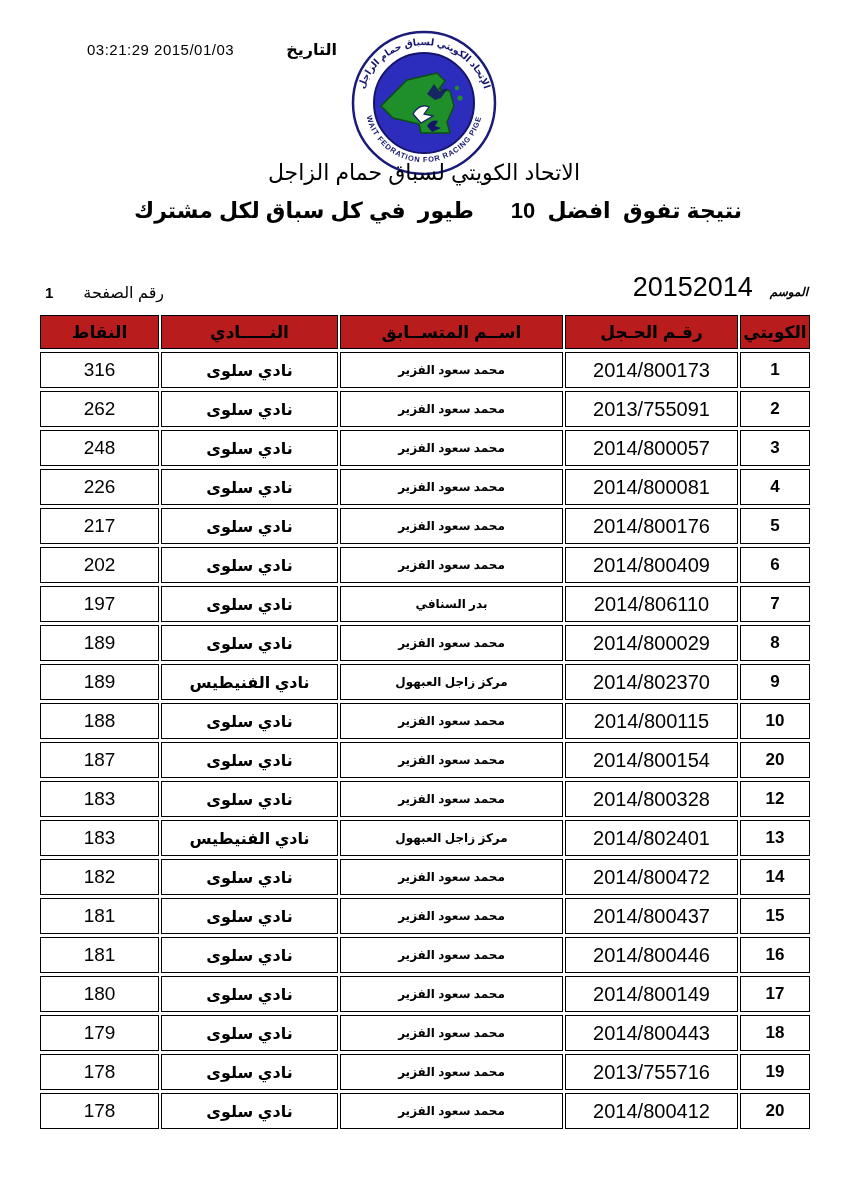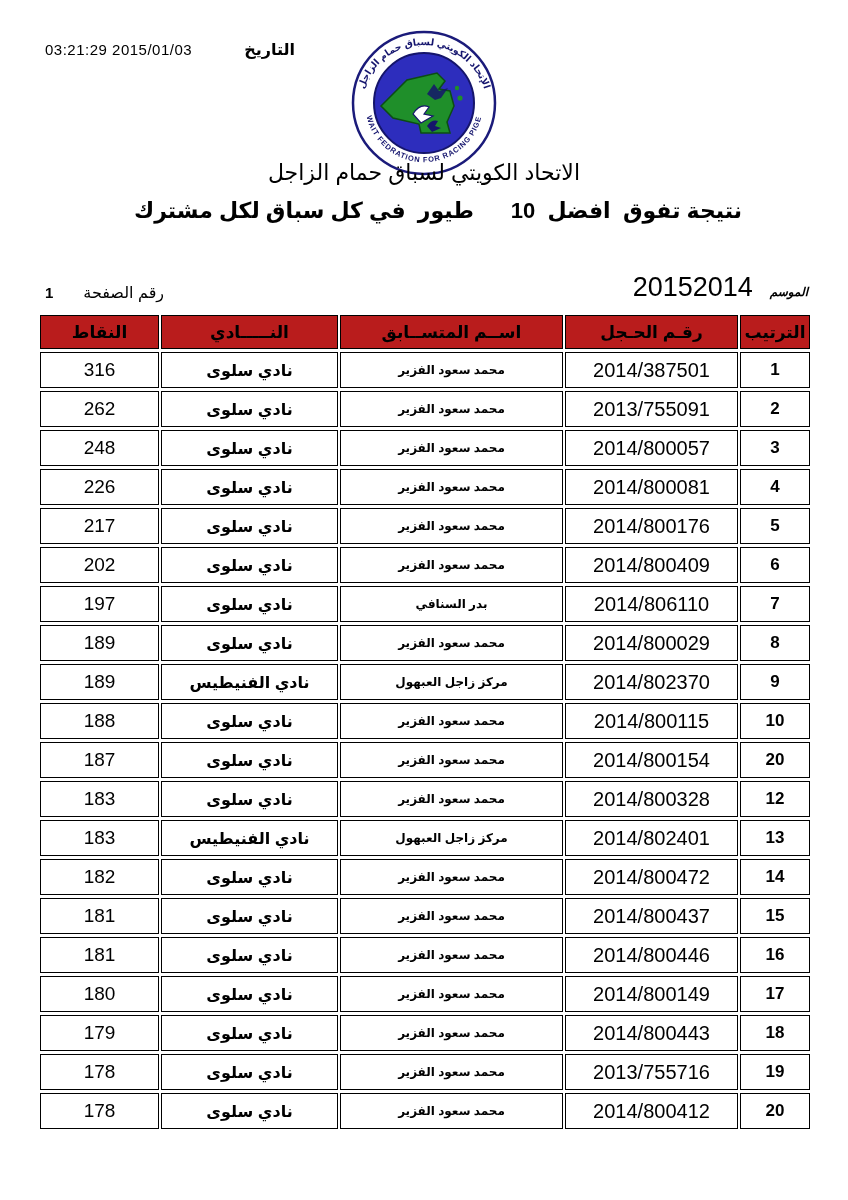--- a/index.html
+++ b/index.html
@@ -3,21 +3,21 @@
 <meta charset="utf-8">
 <style>
   html,body{margin:0;padding:0;}
   body{
     width:848px;height:1200px;background:#ffffff;position:relative;
     font-family:"Liberation Sans","DejaVu Sans",sans-serif;color:#000;
     overflow:hidden;
   }
   
   .date-block{position:absolute;top:40px;left:45px;display:flex;align-items:baseline;font-size:15px;}
-  .date-block .val{letter-spacing:.5px;}
+  .date-block .val{letter-spacing:.5px;margin-left:42px;}
   .date-block .lbl{font-weight:bold;margin-left:52px;font-size:16px;}
   
   .logo{position:absolute;top:28px;left:349px;width:150px;height:150px;}
   
   .title1{position:absolute;top:160px;left:0;width:100%;text-align:center;
           font-size:22px;font-weight:normal;direction:rtl;}
   .title2{position:absolute;top:198px;left:14px;width:100%;text-align:center;
           font-size:22px;font-weight:bold;direction:rtl;white-space:pre;}
   
   .season-block{position:absolute;top:272px;right:40px;display:flex;align-items:baseline;direction:rtl;}
@@ -87,31 +87,31 @@
   <table class="results">
     <colgroup>
       <col style="width:70px">
         <col style="width:173px">
         <col style="width:223px">
       <col style="width:177px">
         <col style="width:119px">
     </colgroup>
     <thead>
       <tr>
-        <th>الترتيب</th>
+        <th>الكويتي</th>
         <th>رقـم الحـجل</th>
         <th>اســم المتســابق</th>
         <th>النـــــادي</th>
         <th>النقاط</th>
       </tr>
     </thead>
     <tbody>
   <tr>
     <td class="c-rank">1</td>
-    <td class="c-ring">2014/387501</td>
+    <td class="c-ring">2014/800173</td>
     <td class="c-name">محمد سعود الفزير</td>
     <td class="c-club">نادي سلوى</td>
     <td class="c-points">316</td>
   </tr>
 
   <tr>
     <td class="c-rank">2</td>
     <td class="c-ring">2013/755091</td>
     <td class="c-name">محمد سعود الفزير</td>
     <td class="c-club">نادي سلوى</td>

